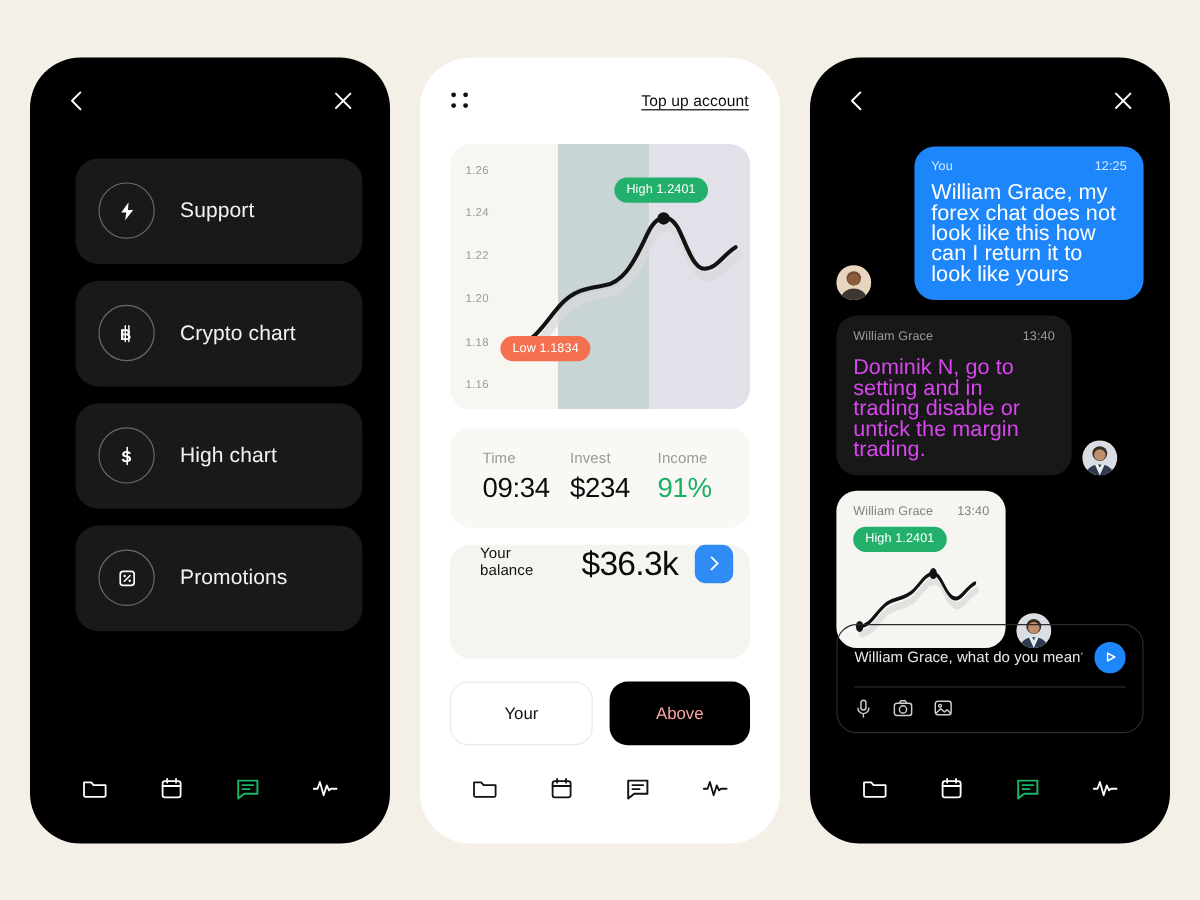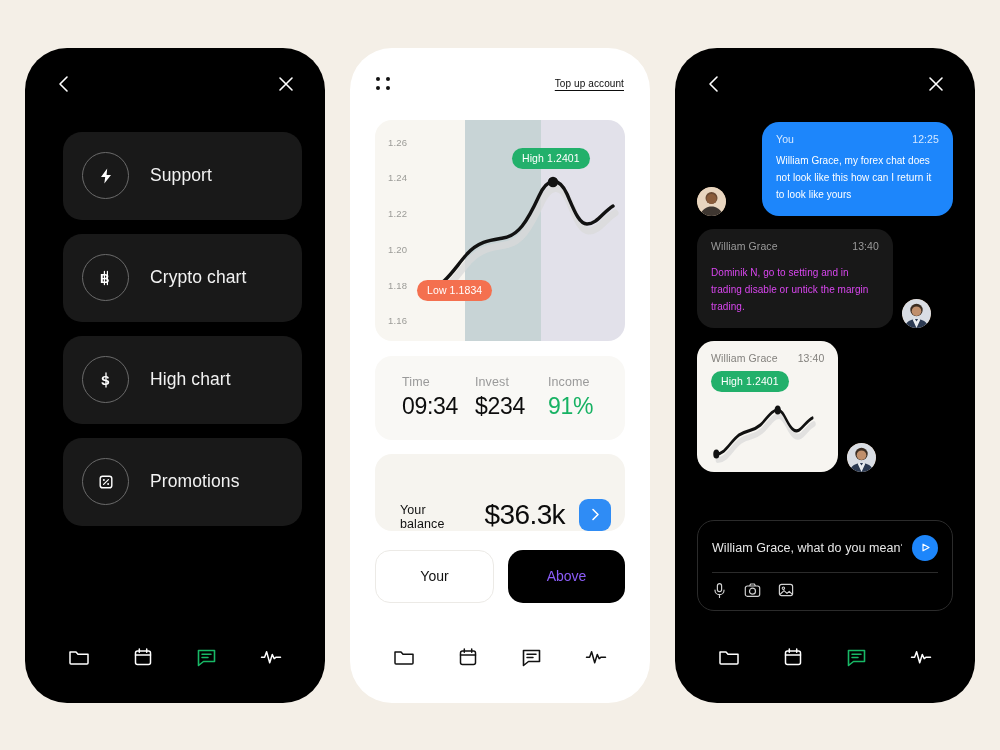--- a/index.html
+++ b/index.html
@@ -38,21 +38,21 @@
     padding: 0 26px;
   }
   .icon-btn {
     width: 26px; height: 26px;
     display: flex; align-items: center; justify-content: center;
     cursor: pointer;
   }
   .icon-btn svg { display: block; }
 
   .topup {
-    font-size: 10px;
+    font-size: 13px;
     color: #0d0d0d;
     text-decoration: underline;
     text-underline-offset: 3px;
     letter-spacing: .1px;
     cursor: pointer;
   }
   .grip { display: grid; grid-template-columns: 5px 5px; gap: 5px; }
   .grip i { width: 4px; height: 4px; background: #111; border-radius: 50%; display: block; }
 
   
@@ -134,43 +134,43 @@
   }
   .stat { flex: 1; }
   .stat .k { font-size: 12.5px; color: #9a9a9a; margin-bottom: 4px; letter-spacing: .1px; }
   .stat .v { font-size: 23px; color: #0d0d0d; letter-spacing: -.3px; }
   .stat .v.green { color: #17b263; }
 
   .balance {
     margin-top: 14px;
     background: #f6f4ef;
     border-radius: 17px;
-    height: 77px;
-    display: flex;
-    align-items: flex-end;
+    height: 95px;
+    display: flex;
+    align-items: flex-start;
     padding: 0 14px 0 25px;
     gap: 14px;
   }
   .balance .lbl { font-size: 12.5px; color: #111; letter-spacing: .1px; }
   .balance .amt { font-size: 28px; color: #0b0b0b; letter-spacing: -.6px; flex: 1; }
   .round-blue {
     width: 32px; height: 32px; border-radius: 9px;
     background: #2f8cf5;
     display: flex; align-items: center; justify-content: center;
     cursor: pointer; flex: 0 0 auto;
   }
 
   .choices { margin-top: 19px; display: flex; gap: 14px; }
   .choice {
     flex: 1; height: 53px; border-radius: 15px;
     display: flex; align-items: center; justify-content: center;
     font-size: 14px; cursor: pointer;
   }
   .choice.below { background: #fff; border: 1px solid #eceae6; color: #111; }
-  .choice.above { background: #000; color: #8b5cf6; }
+  .choice.above { background: #000; color: #fca5a5; }
 
   
   .chat { padding: 2px 22px 0 22px; display: flex; flex-direction: column; gap: 13px; }
   .row { display: flex; align-items: flex-end; gap: 9px; }
   .row.right { justify-content: space-between; gap: 36px; }
   .avatar {
     width: 29px; height: 29px; border-radius: 50%;
     flex: 0 0 auto; overflow: hidden;
     background: #c8ab8e;
   }
@@ -178,21 +178,21 @@
   .bubble { border-radius: 17px; padding: 11px 14px 13px 14px; max-width: 196px; }
   .bubble.blue { background: #1d86fb; }
   .bubble.grey { background: #181818; }
   .bubble.white { background: #f7f5f1; max-width: 196px; padding-bottom: 8px; }
   .bhead { display: flex; justify-content: space-between; gap: 20px; margin-bottom: 7px; }
   .bname { font-size: 10.5px; letter-spacing: .1px; }
   .btime { font-size: 10.5px; letter-spacing: .1px; }
   .blue .bname, .blue .btime { color: #d5e8ff; }
   .grey .bname, .grey .btime { color: #9b9b9b; }
   .white .bname, .white .btime { color: #83817d; }
-  .btext { font-size: 10px; line-height: 17px; letter-spacing: .05px; }
+  .btext { font-size: 18px; line-height: 17px; letter-spacing: .05px; }
   .blue .btext { color: #ffffff; }
   .grey .btext { color: #d946ef; margin-top: 12px; }
   .mini-chart { position: relative; height: 72px; margin-top: 2px; }
   .mini-chart svg { position: absolute; inset: 0; width: 100%; height: 100%; }
   .badge.mini { position: static; display: inline-block; background: #22b06b; margin-bottom: -2px; }
 
   .composer {
     position: absolute;
     left: 22px; right: 22px; bottom: 92px;
     border: 1px solid #2b2b2b;

